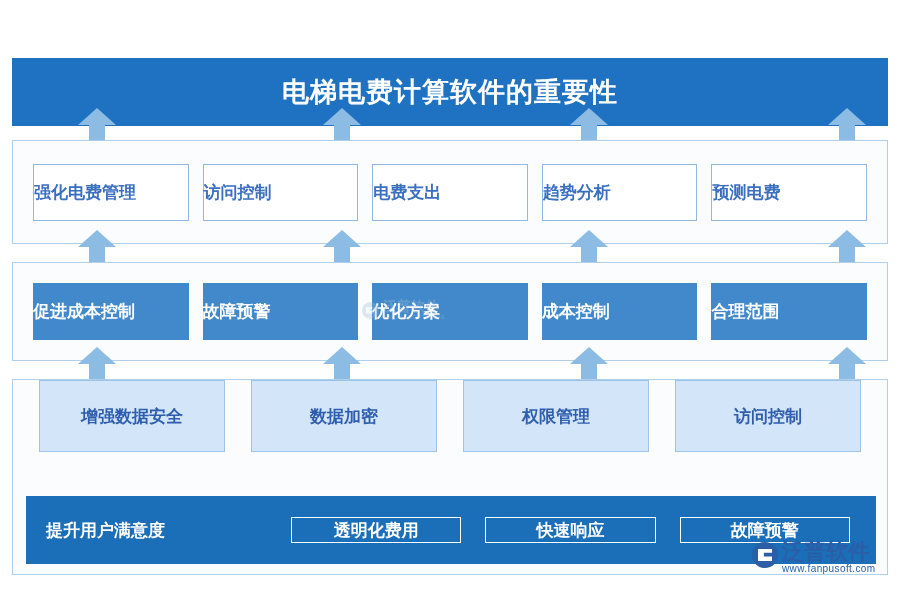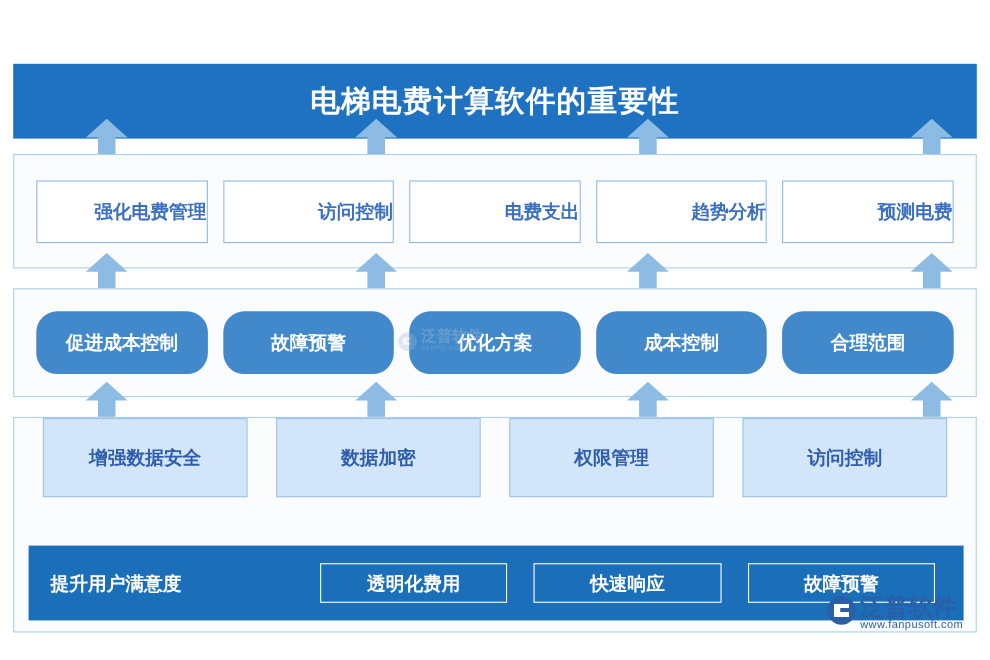--- a/index.html
+++ b/index.html
@@ -105,21 +105,21 @@
     justify-content: space-between;
   }
   .cap-card {
     flex: 1 1 0;
     margin: 0 7px;
     height: 57px;
     border: 1px solid #91b8e4;
     background: #ffffff;
     display: flex;
     align-items: center;
-    justify-content: flex-end;
+    justify-content: flex-start;
     box-sizing: border-box;
   }
   .cap-card span {
     color: #3b6fc0;
     font-size: 17px;
     font-weight: bold;
     font-family: "Liberation Serif", "DejaVu Serif", serif;
   }
 
   
@@ -131,23 +131,21 @@
     padding: 0 13px;
     justify-content: space-between;
   }
   .cost-card {
     flex: 1 1 0;
     margin: 0 7px;
     height: 57px;
     background: #4189cb;
     display: flex;
     align-items: center;
-    justify-content: center;
-    box-sizing: border-box;
-    border-radius: 19px;
+    box-sizing: border-box;
   }
   .cost-card span {
     color: #ffffff;
     font-size: 17px;
     font-weight: bold;
     font-family: "Liberation Serif", "DejaVu Serif", serif;
   }
 
   
   #row-security {
@@ -207,21 +205,21 @@
   .sat-cards {
     flex: 1 1 auto;
     display: flex;
     align-items: center;
     justify-content: space-between;
     padding-right: 14px;
   }
   .sat-card {
     flex: 1 1 0;
     margin: 17px 12px;
-    height: 36px;
+    height: 26px;
     border: 1px solid #ffffff;
     display: flex;
     align-items: center;
     justify-content: center;
     box-sizing: border-box;
   }
   .sat-card span {
     color: #ffffff;
     font-size: 17px;
     font-weight: bold;

